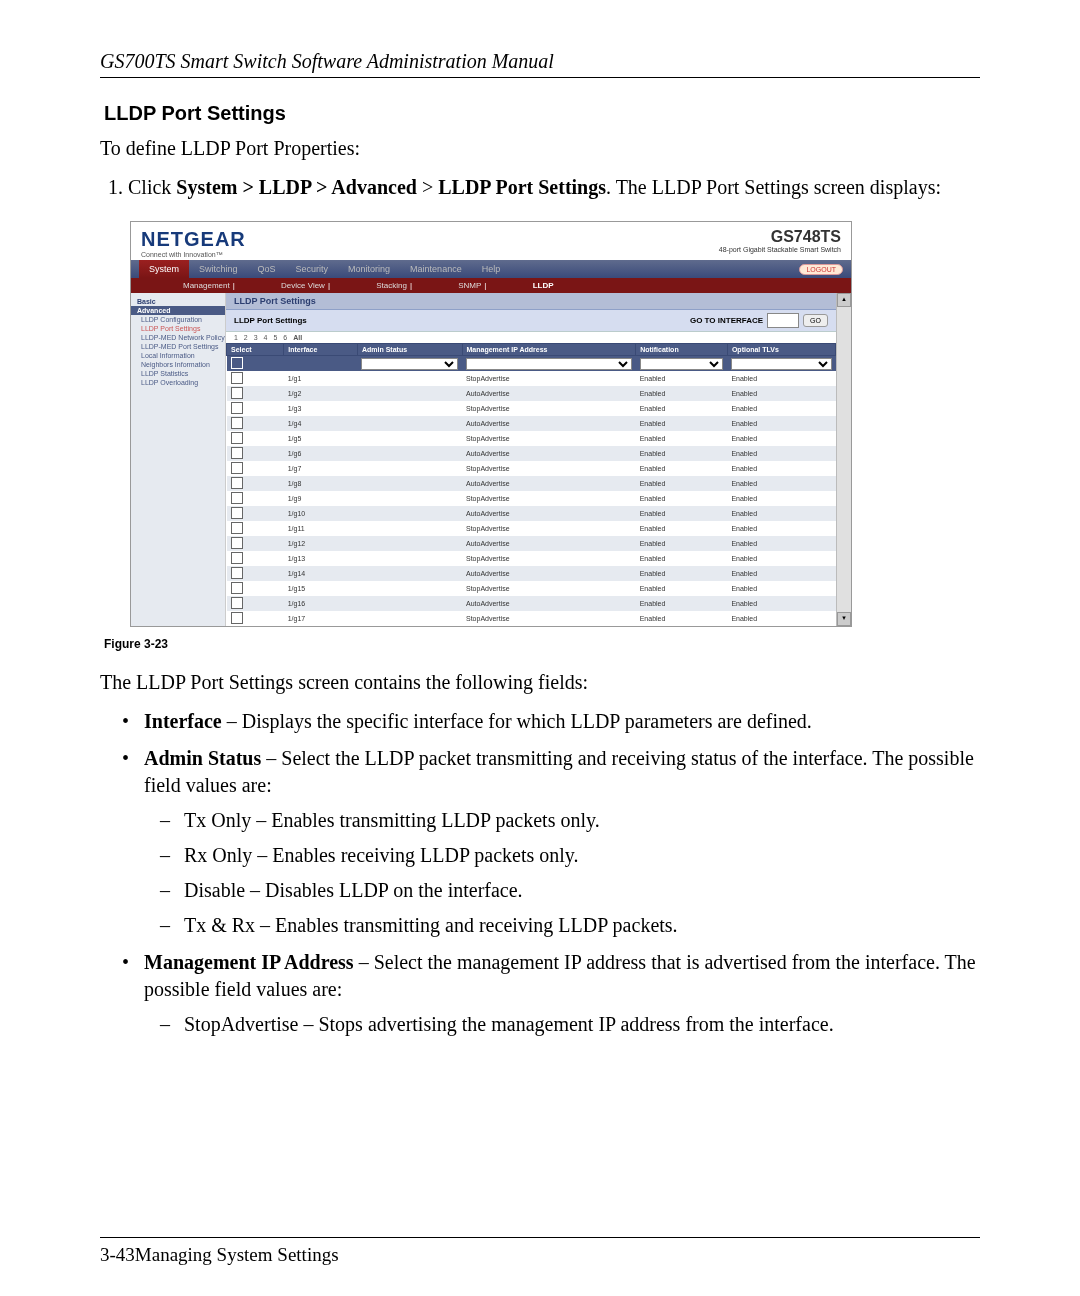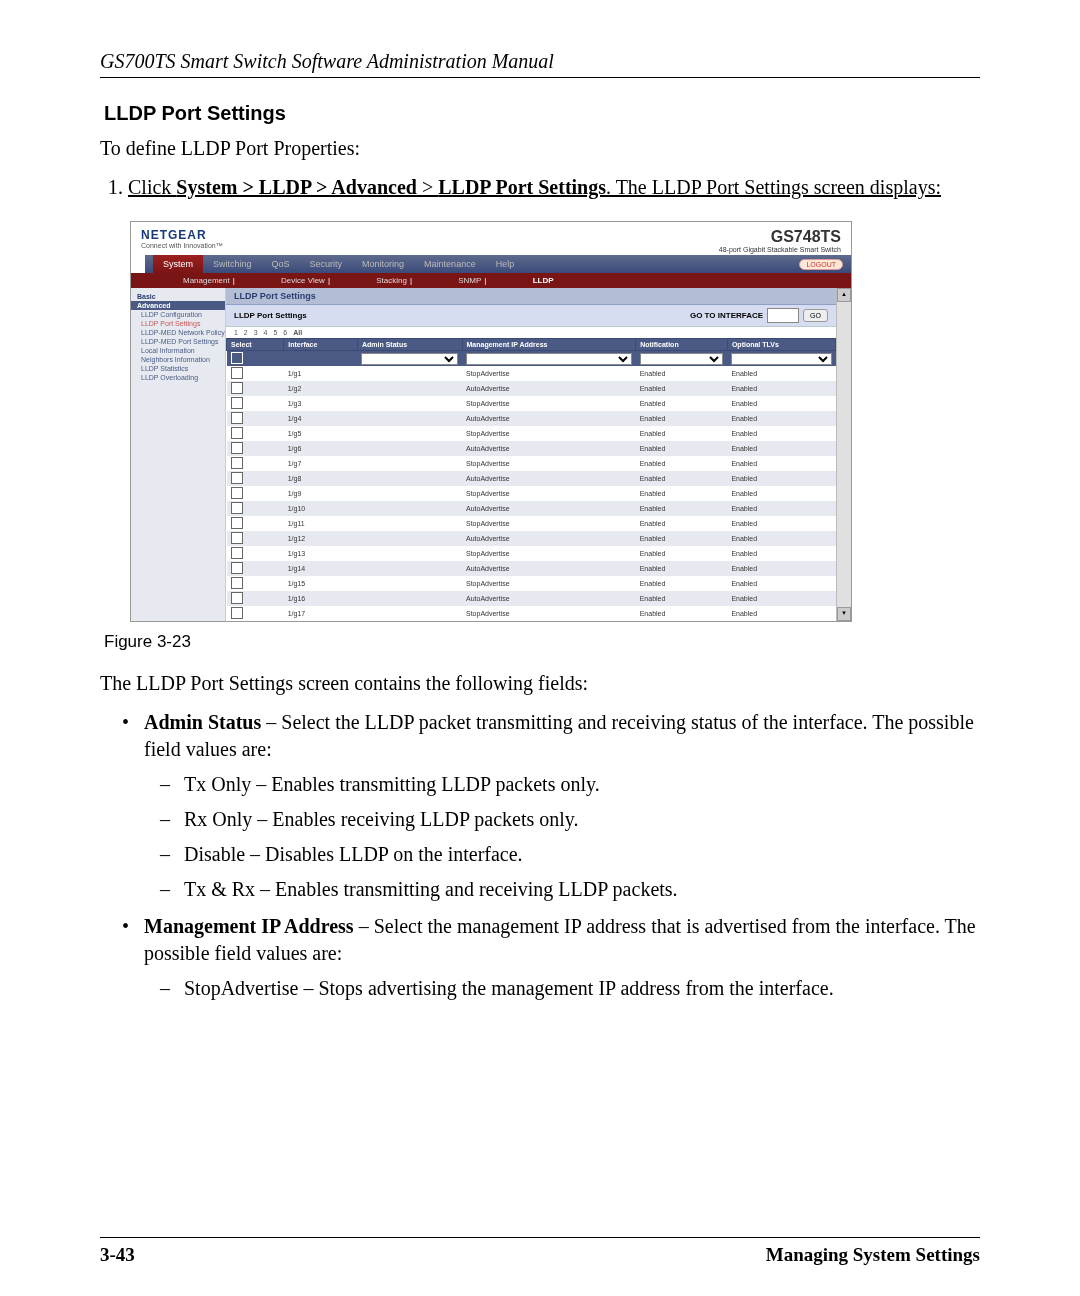--- a/index.html
+++ b/index.html
@@ -34,27 +34,26 @@
     margin: 8px 0 12px 0;
   }
   ol.steps {
     font-size: 20px;
     padding-left: 28px;
     margin: 6px 0 12px 0;
   }
   ol.steps li {
     margin-bottom: 20px;
     line-height: 1.35;
-    text-decoration: underline;
   }
   .bold { font-weight: bold; }
   .fig-caption {
     font-family: Arial, Helvetica, sans-serif;
-    font-size: 17px;
-    font-weight: normal;
+    font-size: 12px;
+    font-weight: bold;
     margin: 10px 0 18px 4px;
   }
   ul.bullets {
     list-style: none;
     padding-left: 44px;
     font-size: 20px;
     margin: 6px 0;
   }
   ul.bullets > li {
     position: relative;
@@ -84,50 +83,49 @@
     position: absolute;
     bottom: 30px;
     left: 100px;
     right: 100px;
     font-size: 19px;
   }
   .footer-rule {
     border-top: 1.5px solid #000;
     margin-bottom: 6px;
   }
-  .footer-row { display: flex; justify-content: space-between; font-weight: bold; }
+  .footer-row { display: flex; justify-content: flex-start; }
   .version { text-align: center; font-style: italic; margin-top: 6px; font-size: 18px; }
 
   
   .screenshot {
     width: 720px;
     margin-left: 30px;
     border: 1px solid #999;
     background: #fff;
     font-family: Verdana, Arial, sans-serif;
   }
   .ng-topbar {
     display: flex;
     justify-content: space-between;
     align-items: flex-start;
     padding: 6px 10px 2px 10px;
     font-size: 9px;
   }
-  .ng-brand { color: #173a7a; font-weight: 900; font-family: Arial, sans-serif; font-size: 12px; letter-spacing: 1px; }
+  .ng-brand { color: #173a7a; font-weight: 900; font-family: Arial, sans-serif; font-size: 20px; letter-spacing: 1px; }
   .ng-tagline { color: #555; font-size: 7px; }
   .ng-model { color: #333; text-align: right; }
   .ng-model .m1 { font-weight: 900; font-size: 16px; }
   .ng-model .m2 { font-size: 7px; }
   .ng-nav {
     background: linear-gradient(#5f6b8d,#3a4a7a);
     display: flex;
     align-items: center;
     justify-content: space-between;
     padding: 0 8px;
-    margin-left: 14px;
   }
   .ng-nav-left { display: flex; }
   .ng-nav a {
     font-size: 9px;
     padding: 4px 10px;
     color: #bbb;
     text-decoration: none;
   }
   .ng-nav a.active {
     background: linear-gradient(#9b2020,#7a1515);
@@ -459,20 +457,23 @@
       </div>
     </div>
   </div>
 
   <div class="fig-caption">Figure 3-23</div>
 
   <p class="body">The LLDP Port Settings screen contains the following fields:</p>
 
   <ul class="bullets">
     <li>
+      <span class="bold">Interface</span><span> – Displays the specific interface for which LLDP parameters are defined.</span>
+    </li>
+    <li>
       <span class="bold">Admin Status</span><span> – Select the LLDP packet transmitting and receiving status of the interface. The possible field values are:</span>
       <ul class="sublist">
         <li>Tx Only – Enables transmitting LLDP packets only.</li>
         <li>Rx Only – Enables receiving LLDP packets only.</li>
         <li>Disable – Disables LLDP on the interface.</li>
         <li>Tx &amp; Rx – Enables transmitting and receiving LLDP packets.</li>
       </ul>
     </li>
     <li>
       <span class="bold">Management IP Address</span><span> – Select the management IP address that is advertised from the interface. The possible field values are:</span>

